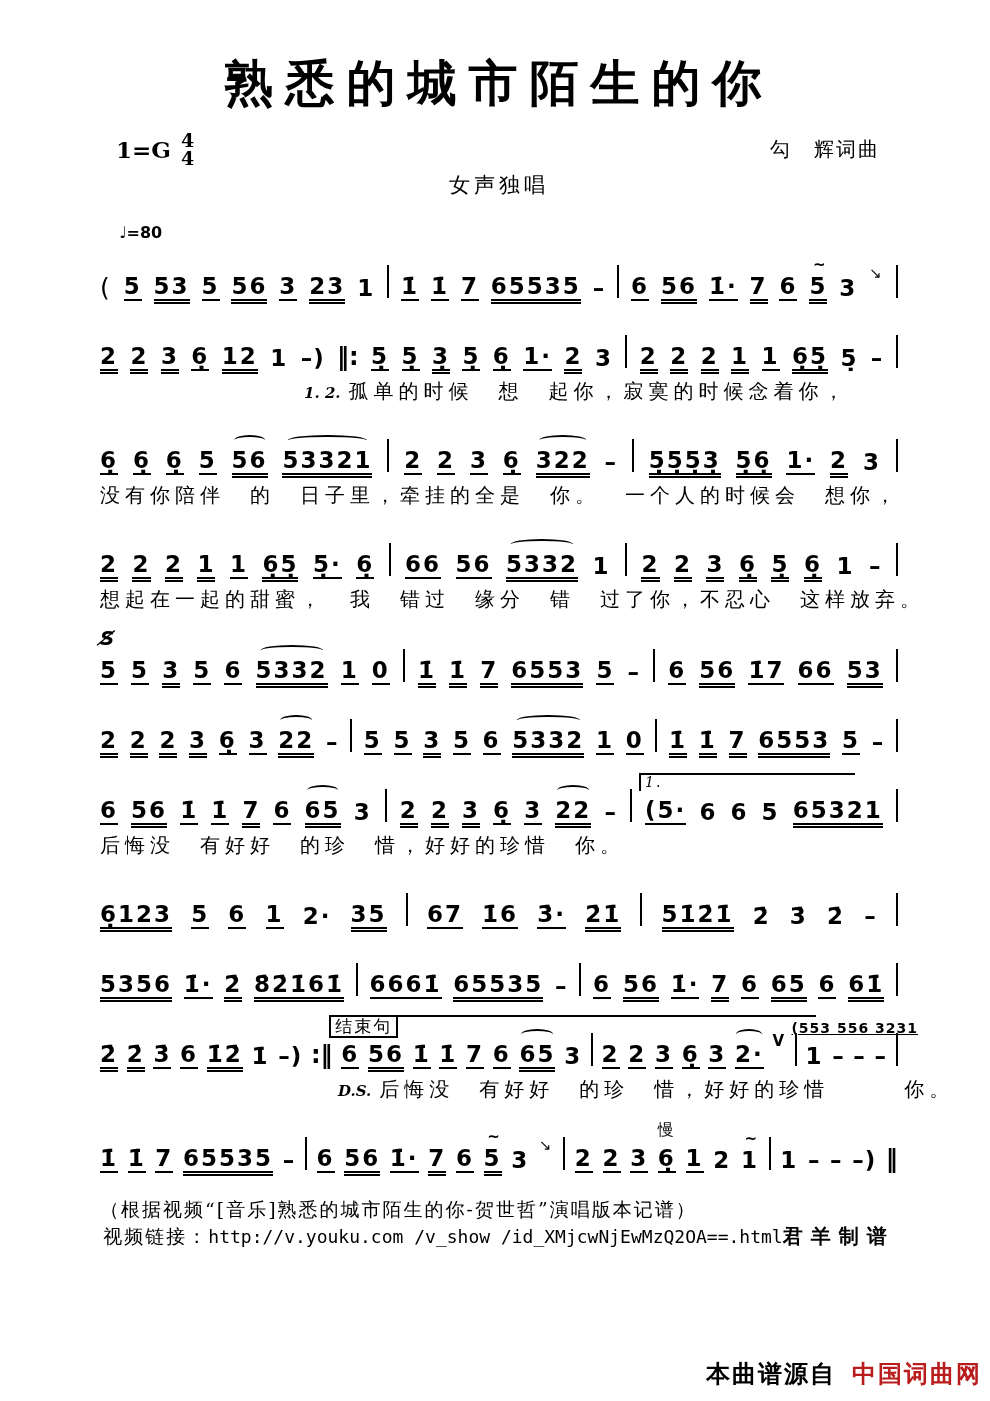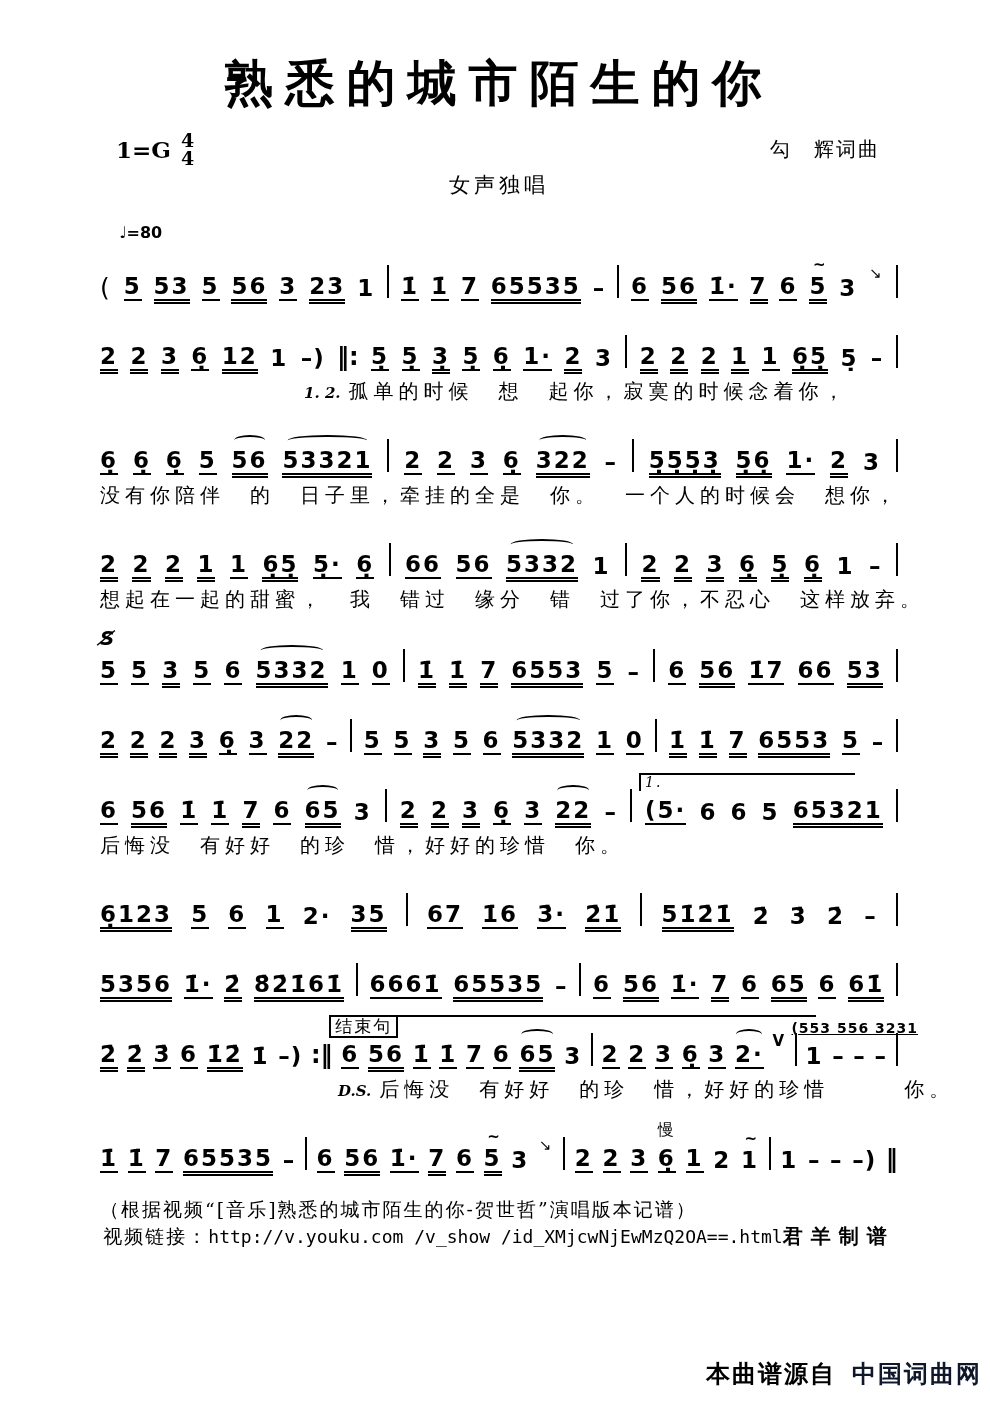--- a/index.html
+++ b/index.html
@@ -398,14 +398,14 @@
 
   <div class="linkrow">
     <div>
       <span class="linklabel">视频链接：</span><span class="linkurl">http://v.youku.com /v_show /id_XMjcwNjEwMzQ2OA==.html</span>
     </div>
     <div class="maker">君羊制谱</div>
   </div>
 </div>
 
 <div class="source">
-  <span>本曲谱源自</span><span class="site" style="color: #0f172a;">中国词曲网</span>
+  <span>本曲谱源自</span><span class="site" style="color: #b91c1c;">中国词曲网</span>
 </div>
 
 </body></html>

